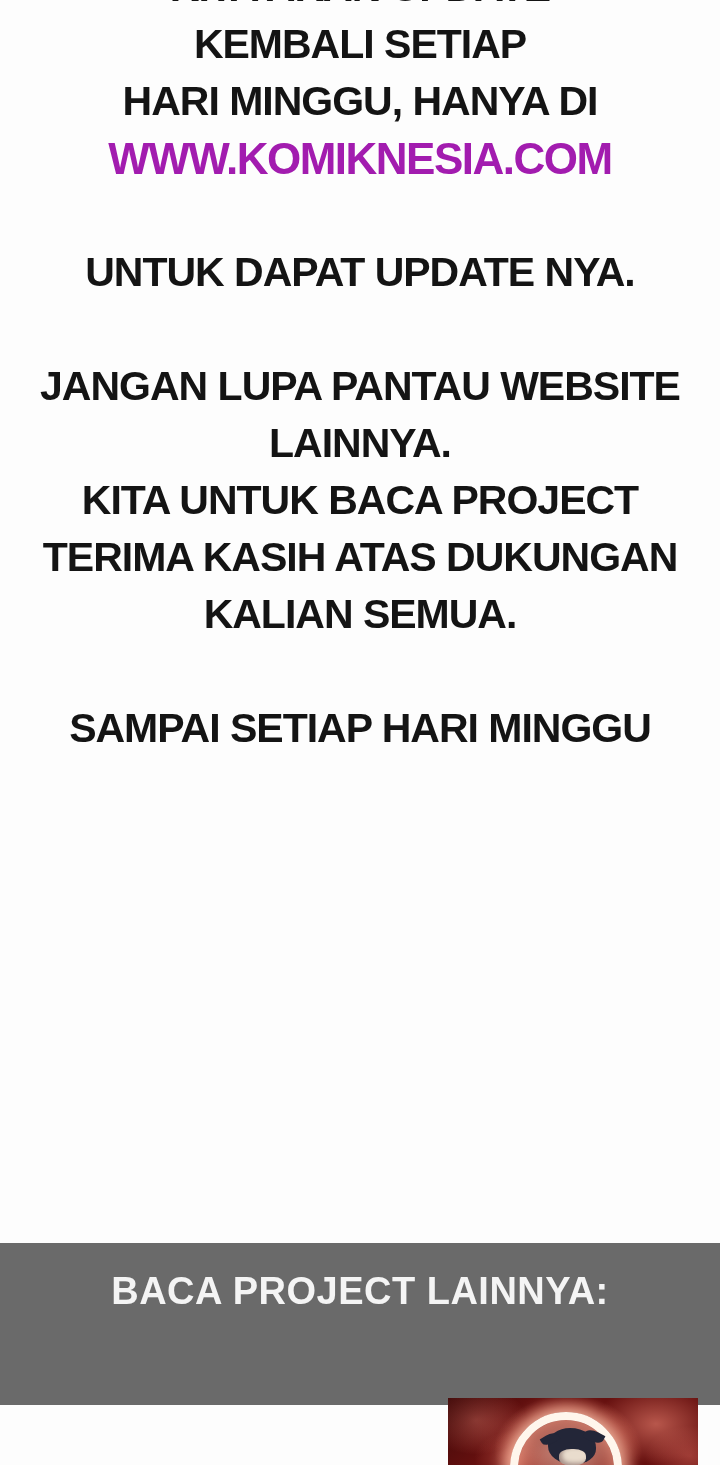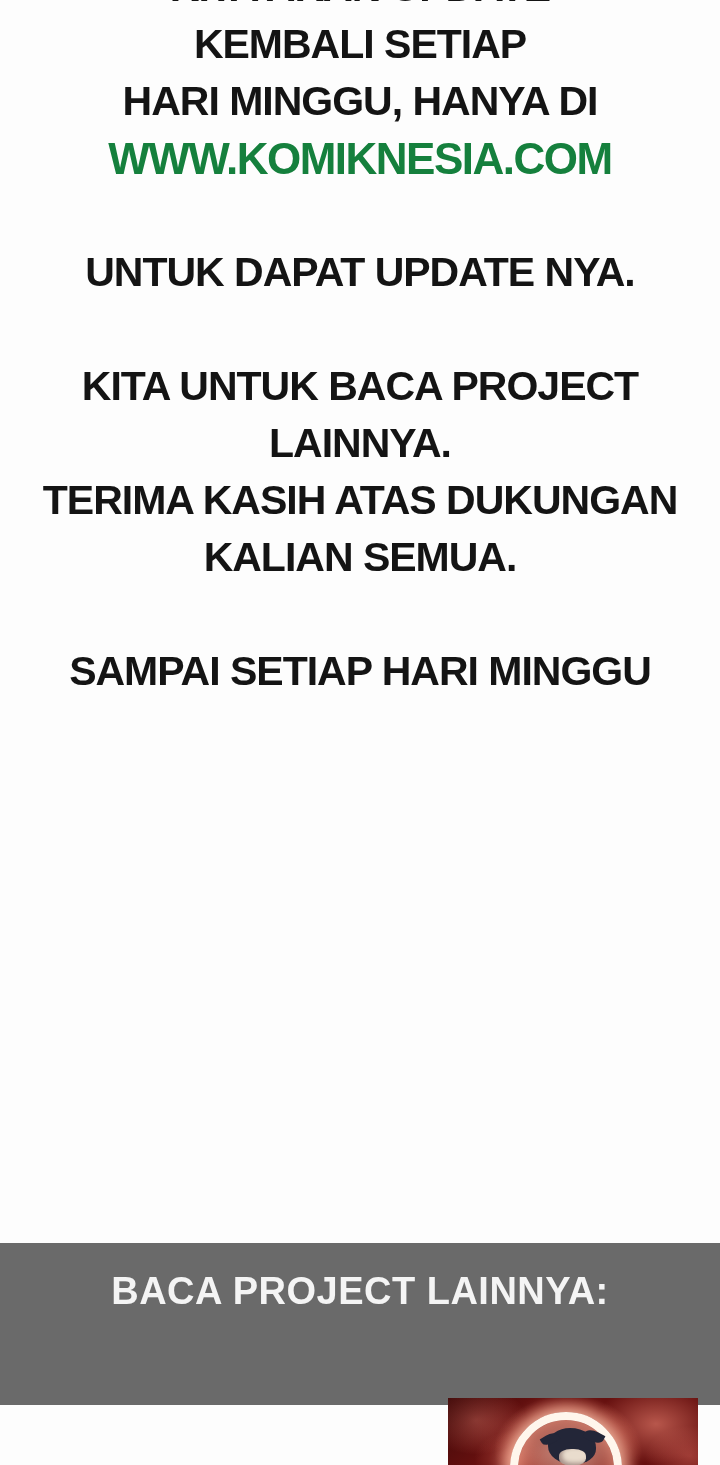--- a/index.html
+++ b/index.html
@@ -19,21 +19,21 @@
     color:#141414;
   }
   .notice .line{
     height:57px;
     line-height:57px;
     font-size:41px;
     letter-spacing:-1px;
     white-space:pre;
   }
   .notice .line.red{
-    color:#15803d;
+    color:#a21caf;
     font-size:44px;
     letter-spacing:-1.5px;
   }
   
   .footer{
     position:absolute;
     left:0;top:1243px;
     width:720px;height:162px;
     background:#6a6a6a;
   }
@@ -121,22 +121,23 @@
 <div class="page">
 
   <div class="notice">
     <div class="line">KITA AKAN UPDATE</div>
     <div class="line">KEMBALI SETIAP</div>
     <div class="line">HARI MINGGU, HANYA DI</div>
     <div class="line red">WWW.KOMIKNESIA.COM</div>
     <div class="line"></div>
     <div class="line">UNTUK DAPAT UPDATE NYA.</div>
     <div class="line"></div>
+    <div class="line">JANGAN LUPA PANTAU WEBSITE</div>
+    <div class="line">LAINNYA.</div>
     <div class="line">KITA UNTUK BACA PROJECT</div>
-    <div class="line">LAINNYA.</div>
     <div class="line">TERIMA KASIH ATAS DUKUNGAN</div>
     <div class="line">KALIAN SEMUA.</div>
     <div class="line"></div>
     <div class="line">SAMPAI SETIAP HARI MINGGU</div>
   </div>
 
   <div class="footer">
     <div class="footer-heading">BACA PROJECT LAINNYA:</div>
 
     <div class="project-title">

